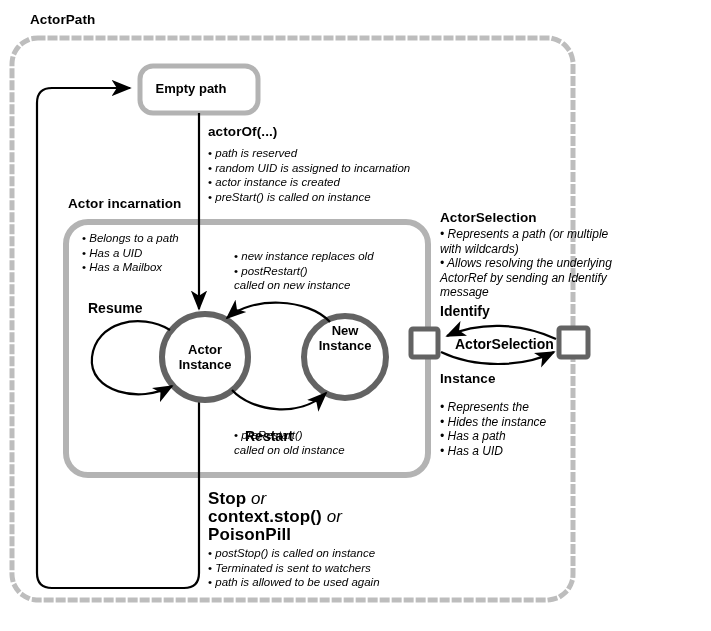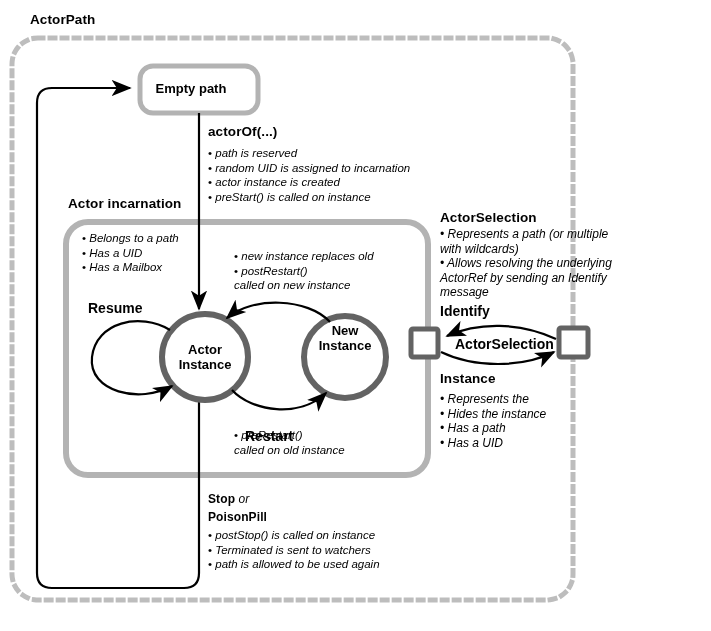--- a/index.html
+++ b/index.html
@@ -114,31 +114,33 @@
       <div>• Represents a path (or multiple</div>
       <div>with wildcards)</div>
       <div>• Allows resolving the underlying</div>
       <div>ActorRef by sending an Identify</div>
       <div>message</div>
     </div>
   </div>
 
   <div style="position:absolute;left:440px;top:371px;width:180px;">
     <div class="hdr">Instance</div>
-    <div class="wrapbox" style="position:relative;left:0;top:4px;margin-top:2px;">
+    <div class="wrapbox" style="position:relative;left:0;top:12px;margin-top:2px;">
       <div>• Represents the</div>
       <div>• Hides the instance</div>
       <div>• Has a path</div>
       <div>• Has a UID</div>
     </div>
   </div>
 
   <div style="position:absolute;left:208px;top:490px;width:250px;">
-    <div class="hdr" style="font-size:12px;line-height:18px;">
+    <div class="hdr" style="font-size:17px;line-height:18px;">
       <div><span>Stop</span>
+        <span class="ital">or</span></div>
+      <div><span>context.stop()</span>
         <span class="ital">or</span></div>
       <div><span>PoisonPill</span></div>
     </div>
     <div class="bul" style="margin-top:2px;">
       <div><span class="b">•&nbsp;</span><span>postStop() is called on instance</span></div>
       <div><span class="b">•&nbsp;</span><span>Terminated is sent to watchers</span></div>
       <div><span class="b">•&nbsp;</span><span>path is allowed to be used again</span></div>
     </div>
   </div>
 

